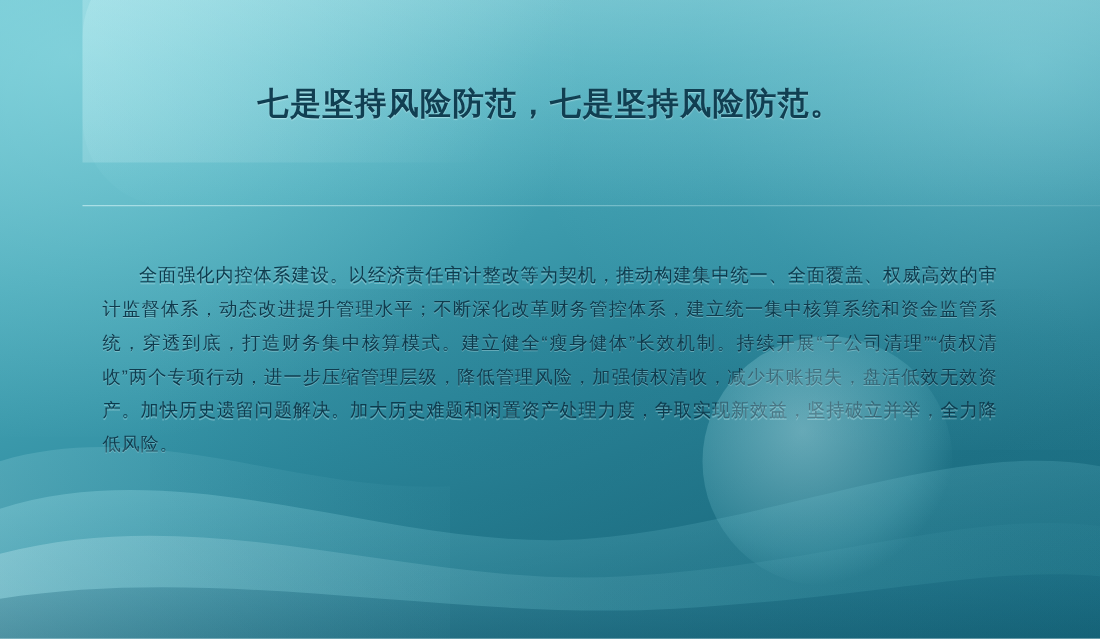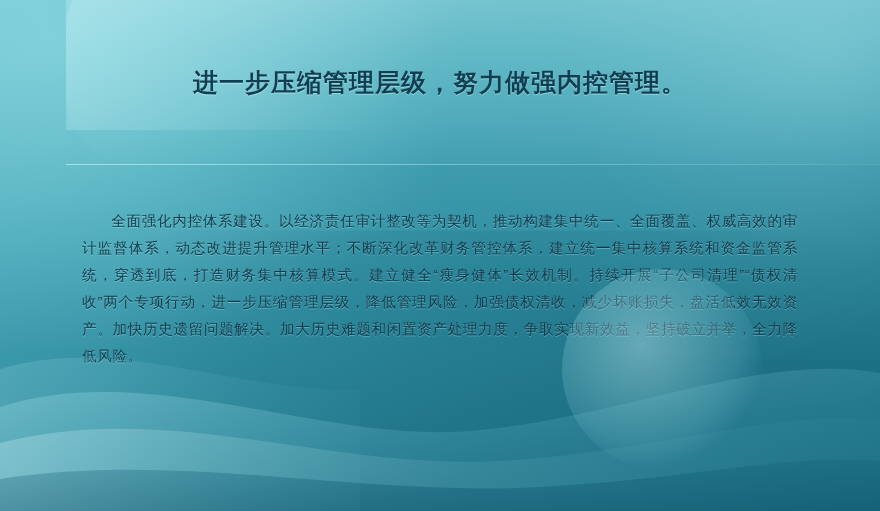--- a/index.html
+++ b/index.html
@@ -140,21 +140,21 @@
 <div id="slide">
 
   <div class="glow-a"></div>
   <div class="glow-b"></div>
   <div class="glow-c"></div>
 
   <div class="header-panel">
     <div class="header-sheen"></div>
   </div>
 
-  <div class="title">进一步压缩管理层级，努力做强内控管理。</div>
+  <div class="title">七是坚持风险防范，七是坚持风险防范。</div>
 
   <div class="body-block">
     <p class="body-par">全面强化内控体系建设。以经济责任审计整改等为契机，推动构建集中统一、全面覆盖、权威高效的审计监督体系，动态改进提升管理水平；不断深化改革财务管控体系，建立统一集中核算系统和资金监管系统，穿透到底，打造财务集中核算模式。建立健全“瘦身健体”长效机制。持续开展“子公司清理”“债权清收”两个专项行动，进一步压缩管理层级，降低管理风险，加强债权清收，减少坏账损失，盘活低效无效资产。加快历史遗留问题解决。加大历史难题和闲置资产处理力度，争取实现新效益，坚持破立并举，全力降低风险。</p>
   </div>
 
   <div class="circle-deco"></div>
 
   <svg class="waves" viewBox="0 0 880 200" preserveAspectRatio="none">
     <defs>
       <linearGradient id="wv1" x1="0" y1="0" x2="1" y2="1">

